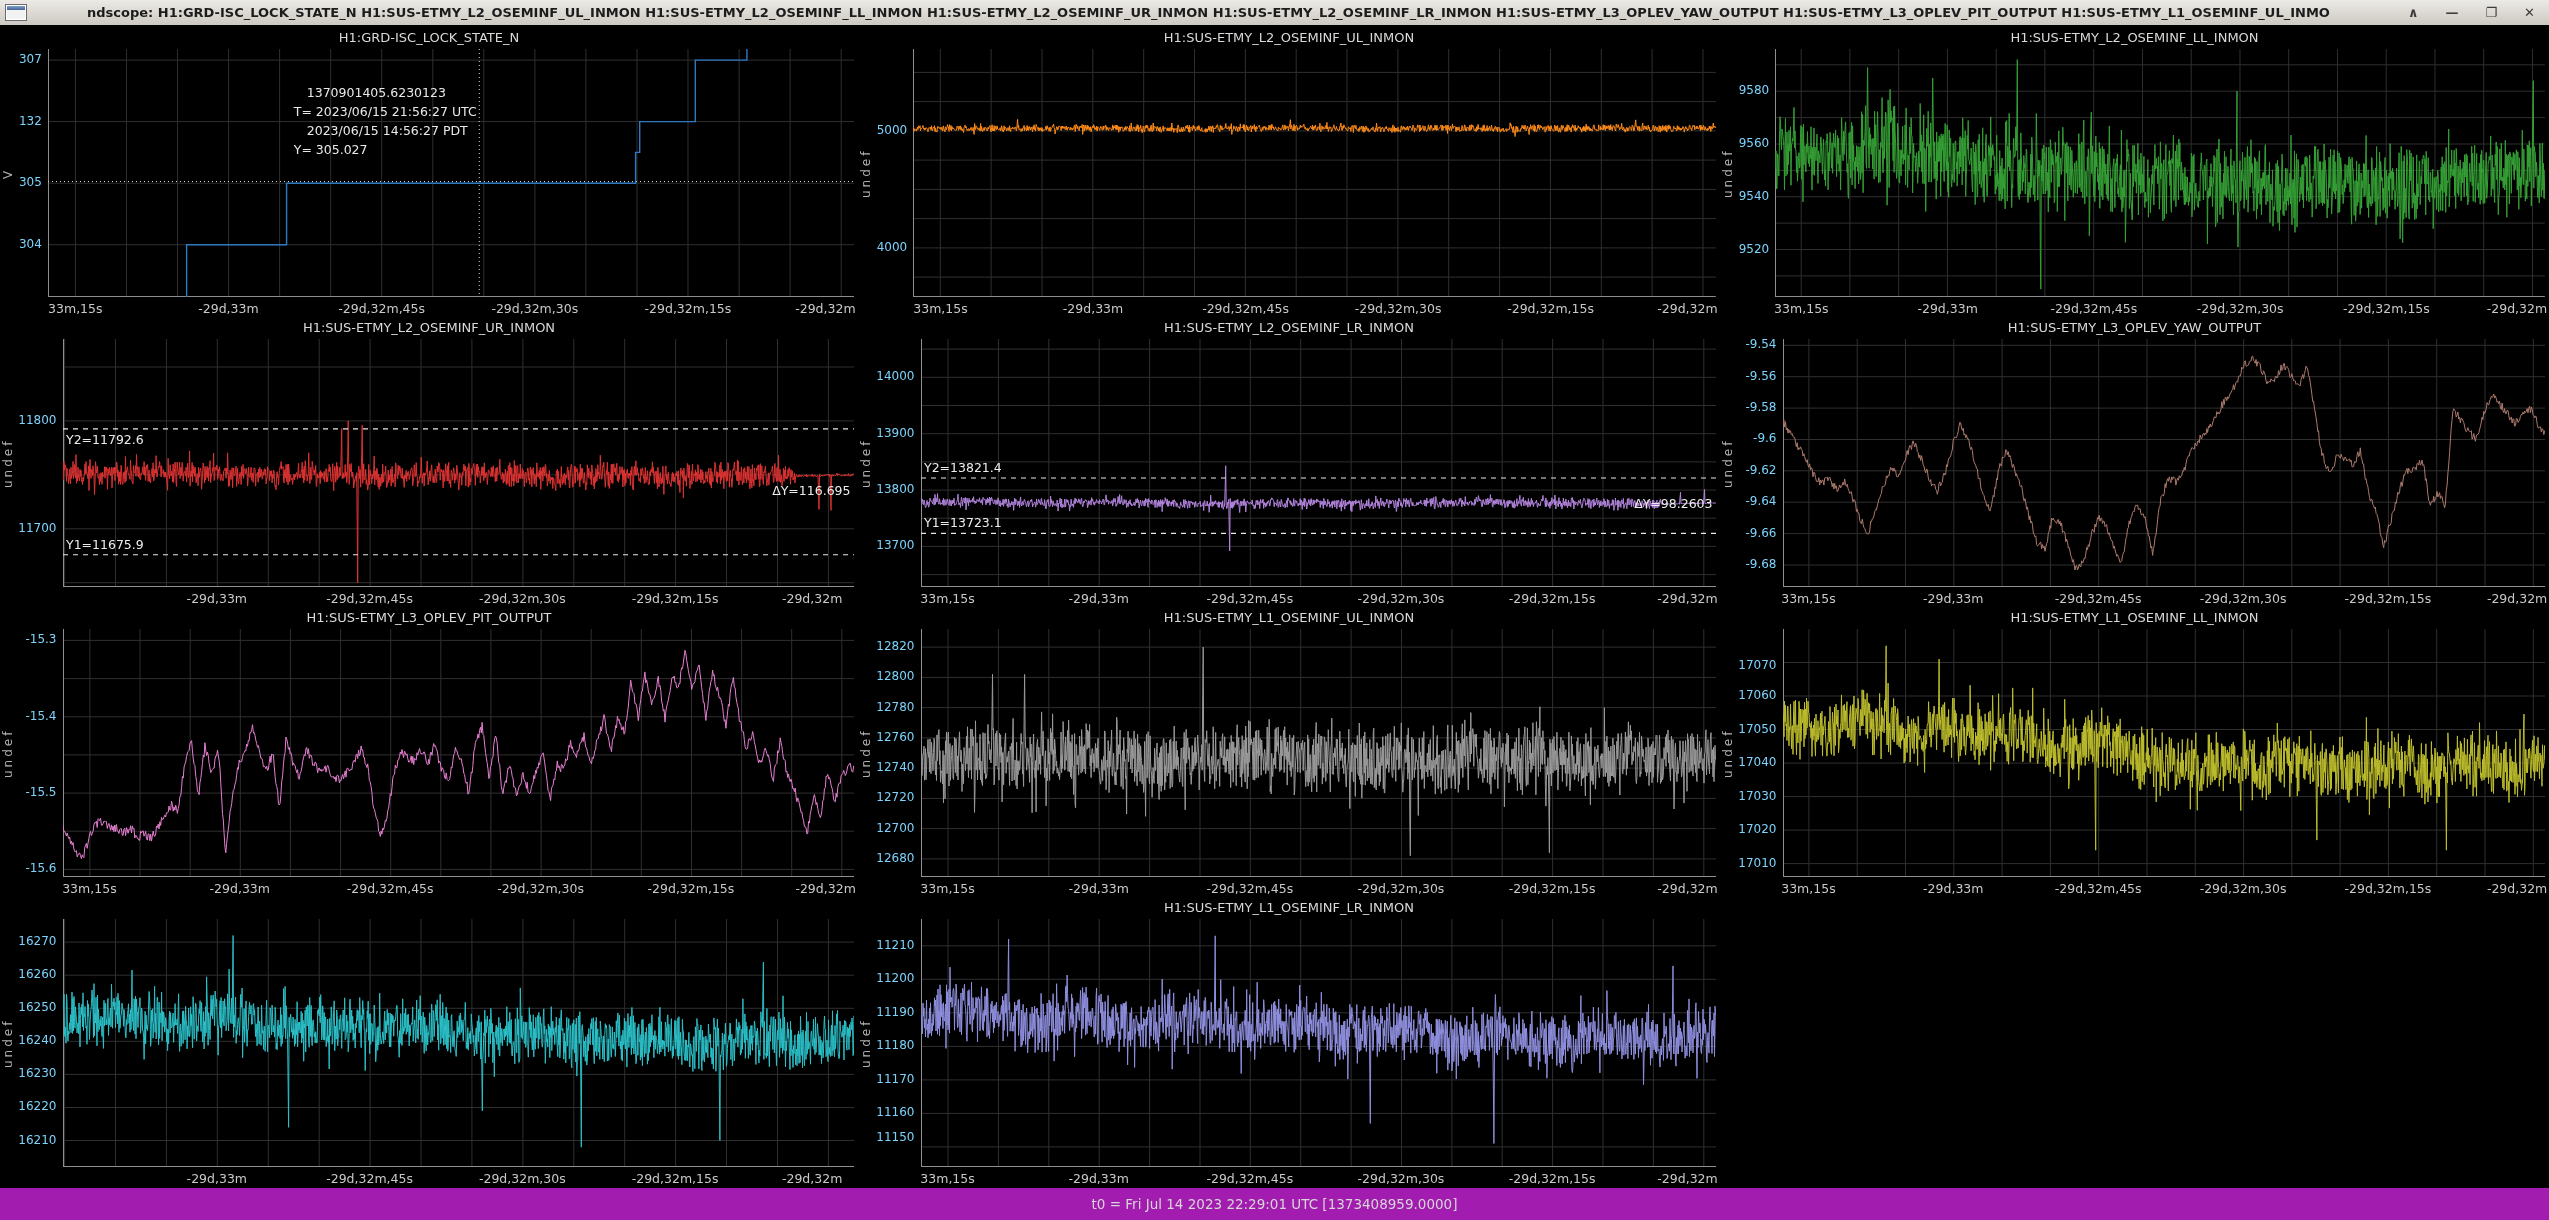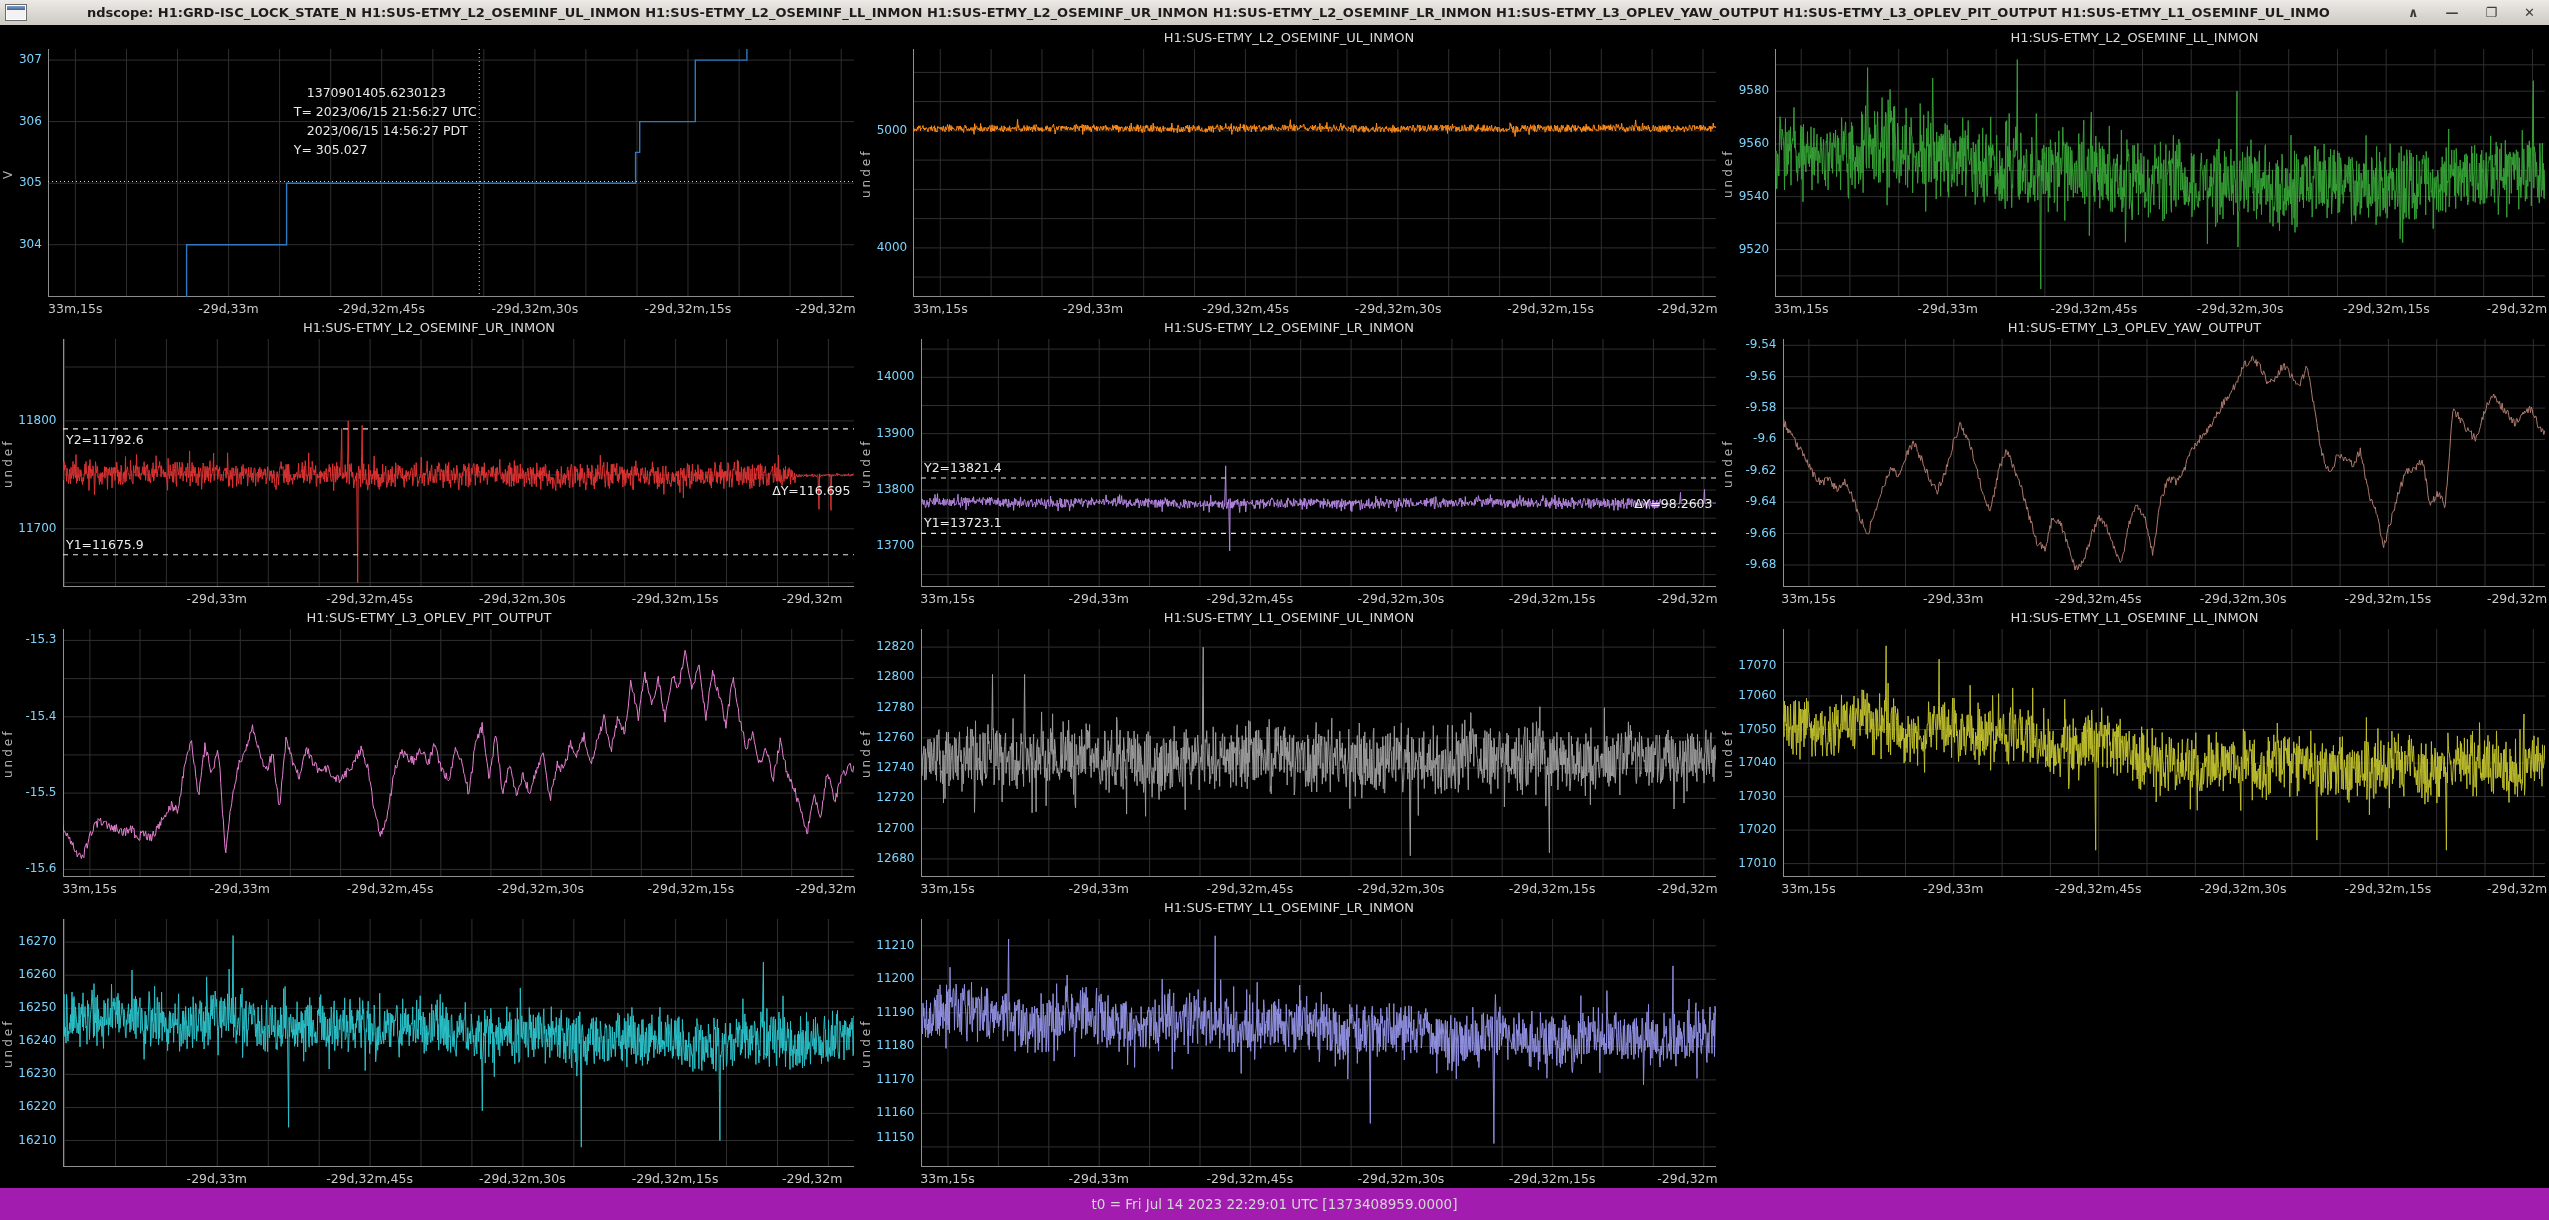--- a/index.html
+++ b/index.html
@@ -44,24 +44,25 @@
   <div id="win-controls">
     <span>∧</span>
     <span>—</span>
     <span>❐</span>
     <span>✕</span>
   </div>
 </div>
 
 <div id="grid">
     <div class="plot-cell" style="grid-area: 1 / 1;">
+      <div class="ptitle">H1:GRD-ISC_LOCK_STATE_N</div>
       <div class="ylab" style="left: 1px; top: 21px; height: 248px; width: 16px;">V</div>
       <div class="ytick" style="left: 16px; width: 25.9px; top: 208.692px;">304</div>
       <div class="ytick" style="left: 16px; width: 25.9px; top: 147.154px;">305</div>
-      <div class="ytick" style="left: 16px; width: 25.9px; top: 85.6154px;">306</div>
+      <div class="ytick" style="left: 16px; width: 25.9px; top: 85.6154px;">132</div>
       <div class="ytick" style="left: 16px; width: 25.9px; top: 24.0769px;">307</div>
       <div class="xtick" style="left: 75.3074px; top: 273px;">33m,15s</div>
       <div class="xtick" style="left: 228.466px; top: 273px;">-29d,33m</div>
       <div class="xtick" style="left: 381.625px; top: 273px;">-29d,32m,45s</div>
       <div class="xtick" style="left: 534.784px; top: 273px;">-29d,32m,30s</div>
       <div class="xtick" style="left: 687.943px; top: 273px;">-29d,32m,15s</div>
       <div class="xtick last" style="left: 841.102px; top: 273px;">-29d,32m</div>
       <svg width="806.1" height="248" viewBox="0 0 806.1 248" style="left: 47.9px; top: 21px;">
         <path d="M27.4,0V248 M78.5,0V248 M129.5,0V248 M180.6,0V248 M231.6,0V248 M282.7,0V248 M333.7,0V248 M384.8,0V248 M435.8,0V248 M486.9,0V248 M537.9,0V248 M589.0,0V248 M640.0,0V248 M691.1,0V248 M742.1,0V248 M793.2,0V248 M0,195.7H806.1 M0,134.2H806.1 M0,72.6H806.1 M0,11.1H806.1 " stroke="#2f2f2f" stroke-width="1" fill="none"></path>
         <path d="M0.5,0V248 M0,247.5H806.1" stroke="#909090" stroke-width="1" fill="none"></path>

